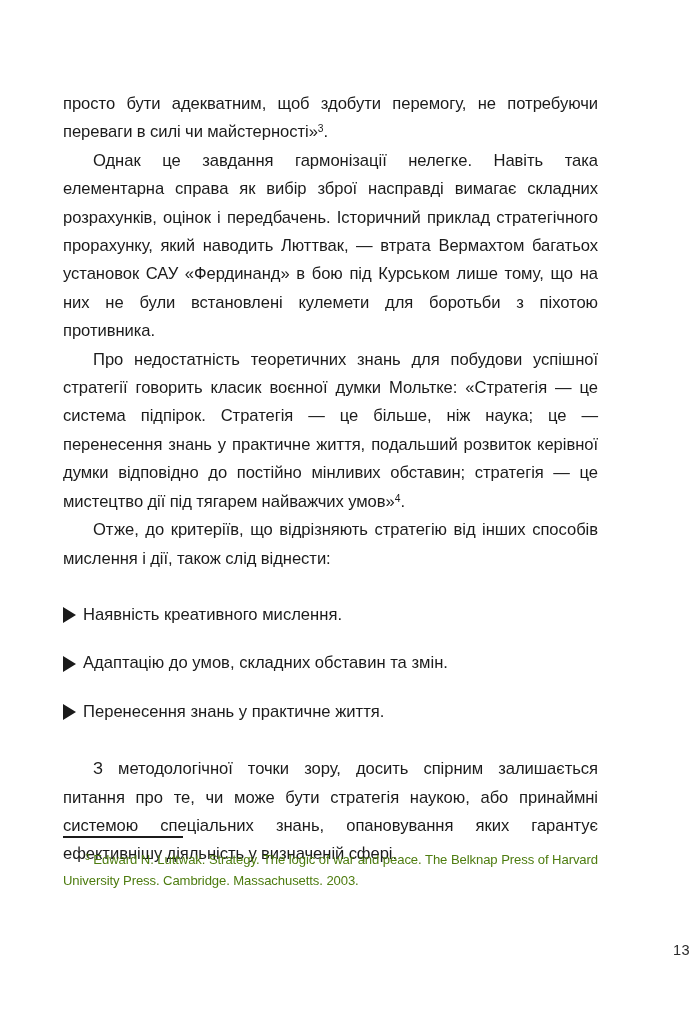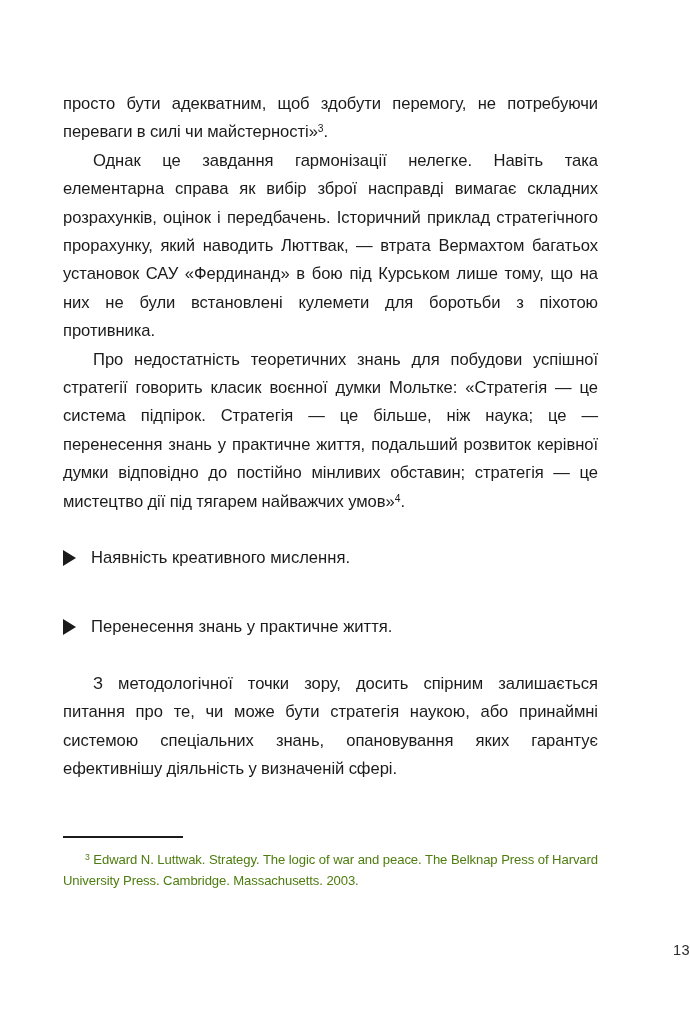--- a/index.html
+++ b/index.html
@@ -55,21 +55,21 @@
   }
 
   
   .bullets {
     margin: 0;
     padding: 0;
     list-style: none;
   }
   .bullets li {
     position: relative;
-    padding-left: 28px;
+    padding-left: 20px;
     font-size: 16.6px;
     line-height: 28.4px;
     text-align: left;
   }
   .bullet-marker {
     position: absolute;
     left: 0;
     top: 50%;
     transform: translateY(-50%);
     width: 0;
@@ -129,29 +129,34 @@
 <div class="page">
 
   <div class="content">
 
     <p class="body-par no-indent"><span>просто бути адекватним, щоб здобути перемогу, не потребуючи переваги в силі чи майстерності»</span><sup>3</sup><span>.</span></p>
 
     <p class="body-par">Однак це завдання гармонізації нелегке. Навіть така елементарна справа як вибір зброї насправді вимагає складних розрахунків, оцінок і передбачень. Історичний приклад стратегічного прорахунку, який наводить Люттвак, — втрата Вермахтом багатьох установок САУ «Фердинанд» в бою під Курськом лише тому, що на них не були встановлені кулемети для боротьби з піхотою противника.</p>
 
     <p class="body-par"><span>Про недостатність теоретичних знань для побудови успішної стратегії говорить класик воєнної думки Мольтке: «Стратегія — це система підпірок. Стратегія — це більше, ніж наука; це — перенесення знань у практичне життя, подальший розвиток керівної думки відповідно до постійно мінливих обставин; стратегія — це мистецтво дії під тягарем найважчих умов»</span><sup>4</sup><span>.</span></p>
 
+    <p class="body-par">Отже, до критеріїв, що відрізняють стратегію від інших способів мислення і дії, також слід віднести:</p>
 
     <div class="gap-before-list"></div>
 
     <ul class="bullets">
       <li>
         <span class="bullet-marker"></span>
         <span>Наявність креативного мислення.</span>
       </li>
       <li class="spacer-holder" style="list-style:none;padding:0;height:20px;"></li>
+      <li>
+        <span class="bullet-marker"></span>
+        <span>Адаптацію до умов, складних обставин та змін.</span>
+      </li>
       <li class="spacer-holder" style="list-style:none;padding:0;height:20px;"></li>
       <li>
         <span class="bullet-marker"></span>
         <span>Перенесення знань у практичне життя.</span>
       </li>
     </ul>
 
     <div class="gap-after-list"></div>
 
     <p class="body-par">З методологічної точки зору, досить спірним залишається питання про те, чи може бути стратегія наукою, або принаймні системою спеціальних знань, опановування яких гарантує ефективнішу діяльність у визначеній сфері.</p>

